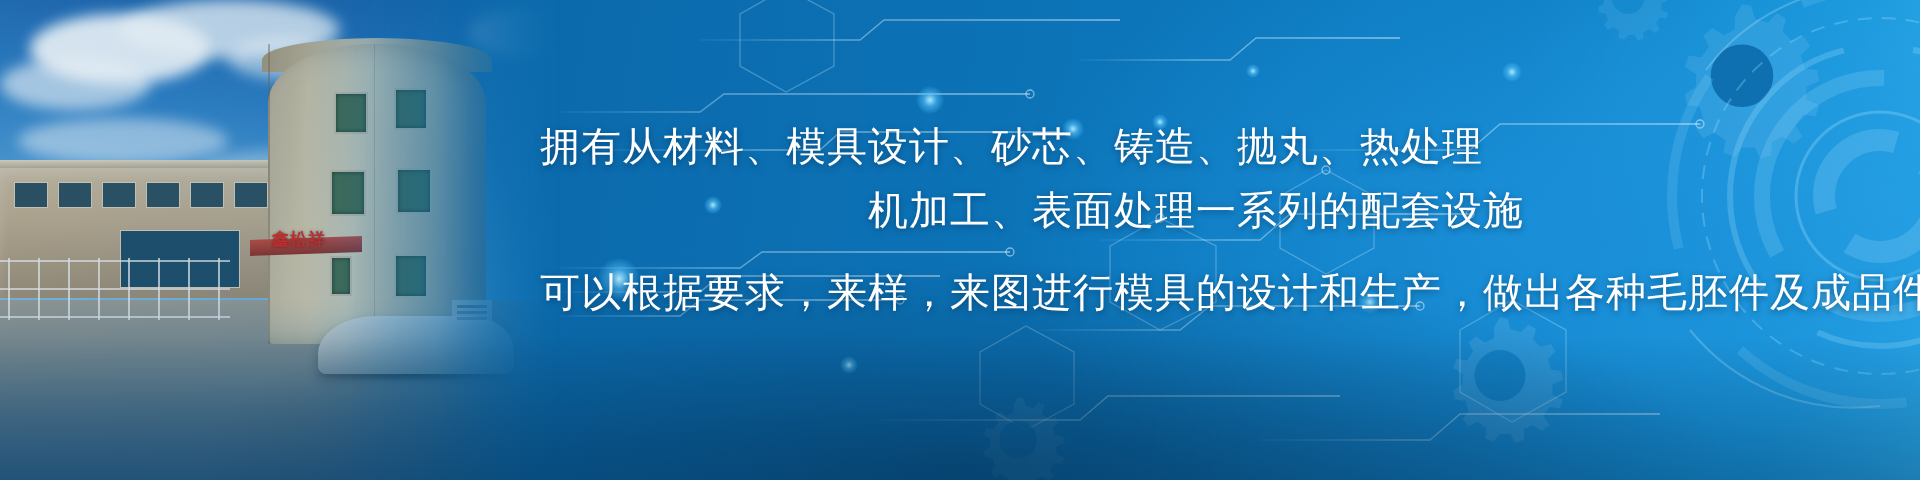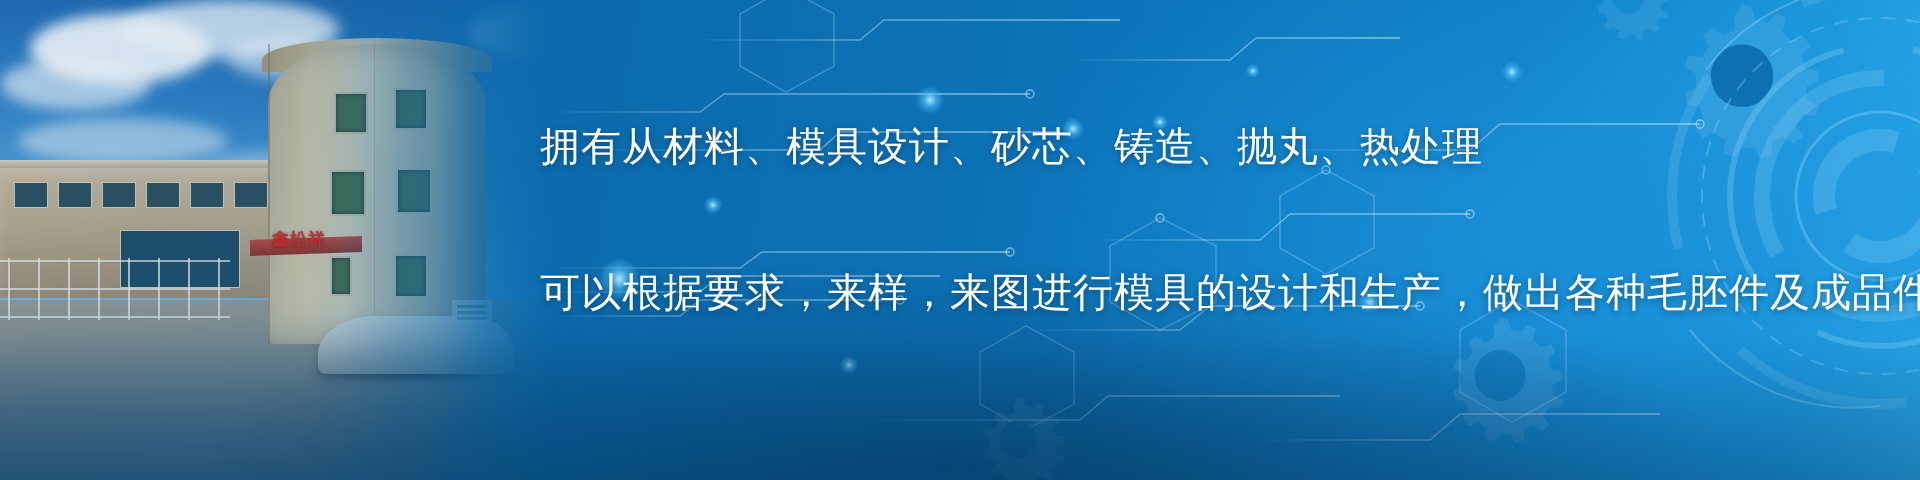--- a/index.html
+++ b/index.html
@@ -319,16 +319,17 @@
   <span class="glow" style="left:598px;  top:258px; width:42px; height:42px;"></span>
   <span class="glow" style="left:1358px; top:290px; width:24px; height:24px;"></span>
   <span class="glow" style="left:1502px; top:62px;  width:20px; height:20px;"></span>
   <span class="glow" style="left:840px;  top:356px; width:18px; height:18px;"></span>
   <span class="glow" style="left:1246px; top:64px;  width:14px; height:14px;"></span>
 
   <div class="bg-vig"></div>
 
   <div class="copy">
     <div class="line l1">拥有从材料、模具设计、砂芯、铸造、抛丸、热处理</div>
+    <div class="line l2">机加工、表面处理一系列的配套设施</div>
     <div class="line l3">可以根据要求，来样，来图进行模具的设计和生产，做出各种毛胚件及成品件</div>
   </div>
 
 </div>
 
 </body></html>

